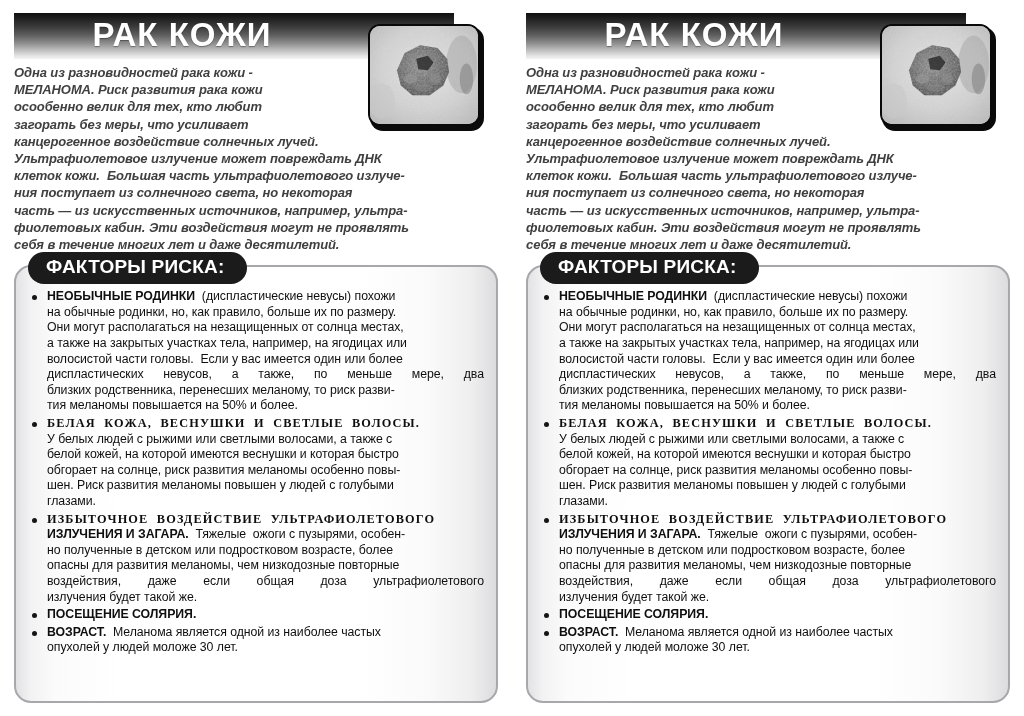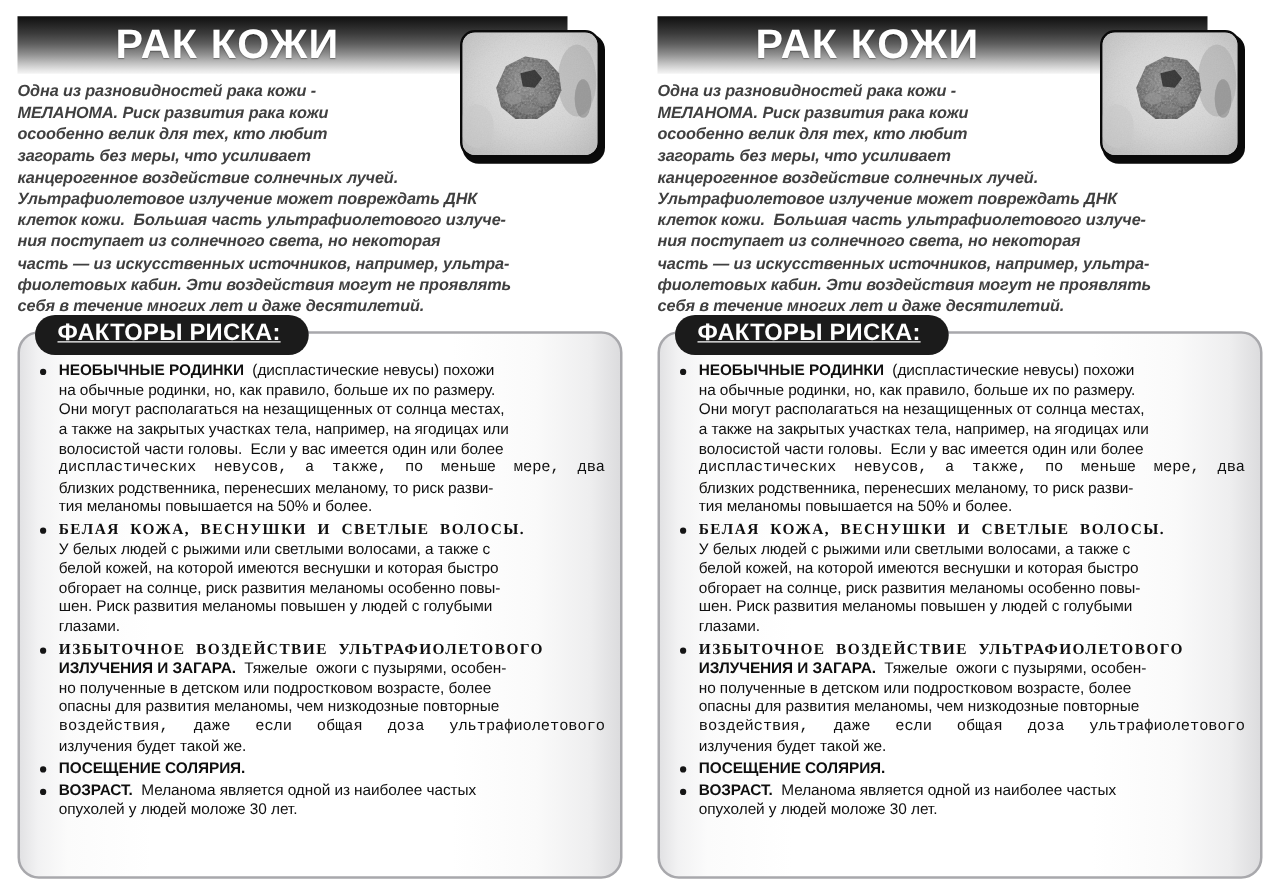--- a/index.html
+++ b/index.html
@@ -122,21 +122,20 @@
     top: -15px;
     background: #1b1b1b;
     color: #ffffff;
     border-radius: 17px;
     padding: 5px 22px 7px 18px;
     font-size: 19px;
     font-weight: bold;
     letter-spacing: 0.2px;
     line-height: 1.05;
     white-space: nowrap;
-    text-decoration: underline;
   }
 
   ul.risk-list {
     list-style: none;
     margin: 0;
     padding: 0;
   }
   ul.risk-list > li {
     position: relative;
     padding-left: 17px;
@@ -168,21 +167,20 @@
 
   
   .lines .ln {
     display: block;
     white-space: pre;
   }
   .lines .ln.just {
     white-space: normal;
     text-align: justify;
     text-align-last: justify;
-    font-family: Liberation Mono, monospace;
   }
 </style>
 </head>
 <body>
 
 <div class="sheet">
 
   <div class="panel">
 
     <div class="header-wrap">

